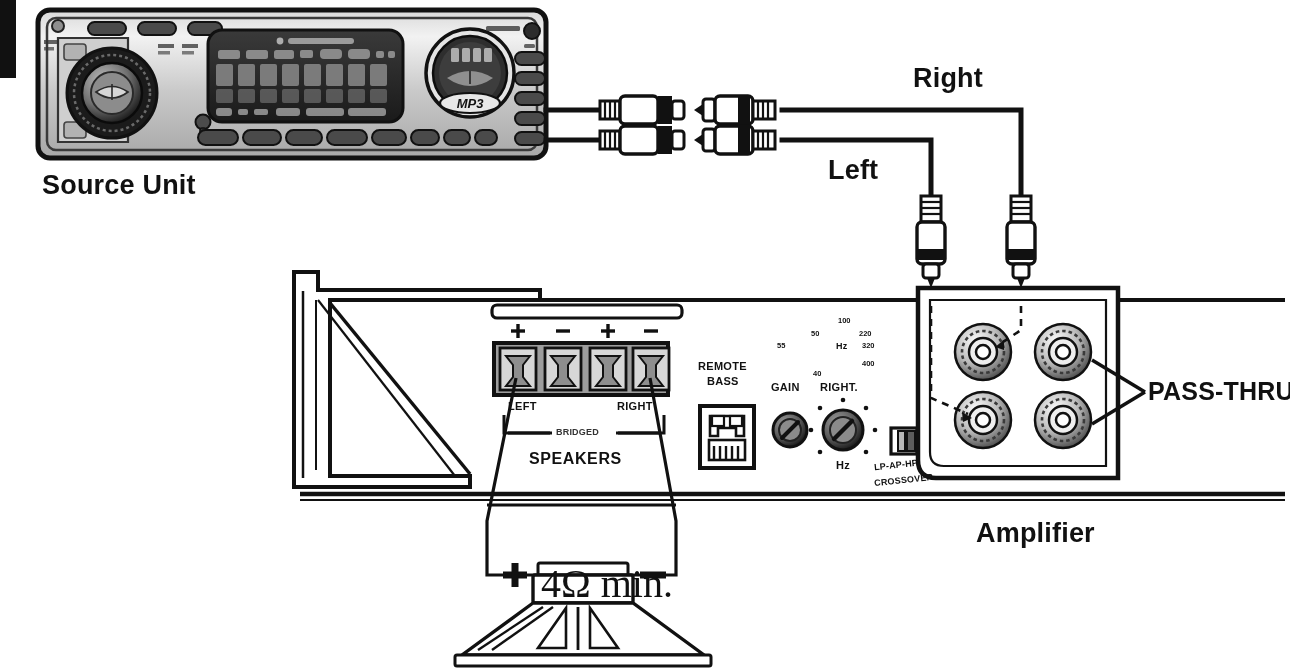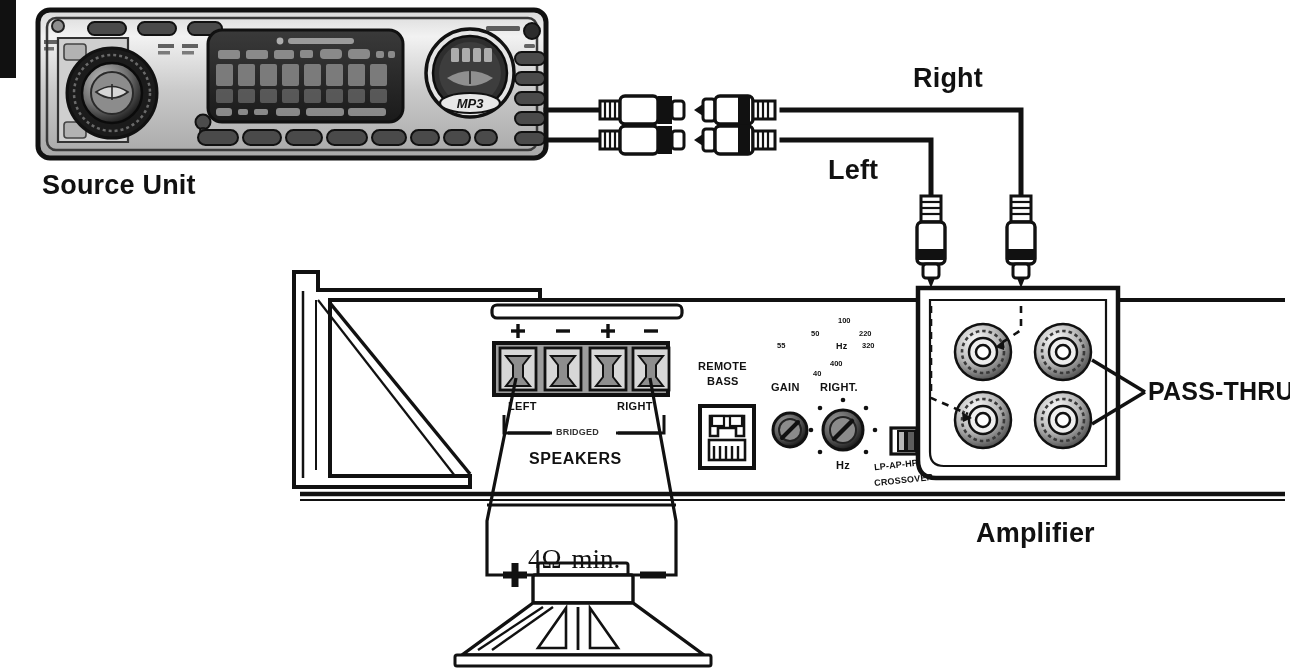--- a/index.html
+++ b/index.html
@@ -444,21 +444,21 @@
 
   <div class="lbl cap-big" style="left:913px; top:63px;">Right</div>
 
   <div class="lbl cap-big" style="left:828px; top:155px;">Left</div>
 
   <div class="lbl cap-big" style="left:1148px; top:377px; font-size:25px;">PASS-THRU</div>
 
   <div class="lbl cap-big" style="left:976px; top:518px;">Amplifier</div>
 
 
-  <div style="position:absolute; left:501px; top:513px; font-size:27px;
+  <div style="position:absolute; left:501px; top:513px; font-size:40px;
               font-family:'Liberation Serif',serif; color:#111; white-space:pre;">
     <span>4</span><span>Ω</span><span style="display:inline-block;width:10px"></span><span>min.</span>
   </div>
 
   <div class="lbl tiny" style="left:508px; top:400px;">LEFT</div>
   <div class="lbl tiny" style="left:617px; top:400px;">RIGHT</div>
 
   <div class="lbl tiny2" style="left:556px; top:427px; color:#333;">BRIDGED</div>
 
   <div class="lbl" style="left:529px; top:450px; font-size:16px; letter-spacing:.6px;">SPEAKERS</div>
@@ -473,18 +473,18 @@
   <div class="lbl tiny" style="left:836px; top:459px;">Hz</div>
 
   <div class="lbl tiny2" style="left:836px; top:341px;">Hz</div>
 
   <div class="lbl micro" style="left:838px; top:317px;">100</div>
   <div class="lbl micro" style="left:811px; top:330px;">50</div>
   <div class="lbl micro" style="left:777px; top:342px;">55</div>
   <div class="lbl micro" style="left:813px; top:370px;">40</div>
   <div class="lbl micro" style="left:859px; top:330px;">220</div>
   <div class="lbl micro" style="left:862px; top:342px;">320</div>
-  <div class="lbl micro" style="left:830px; top:360px;">400</div>
+  <div class="lbl micro" style="left:862px; top:360px;">400</div>
 
   <div class="lbl tiny2" style="left:874px; top:460px; transform:rotate(-6deg);">LP-AP-HP</div>
   <div class="lbl tiny2" style="left:874px; top:475px; transform:rotate(-6deg);">CROSSOVER</div>
 
 </div>
 
 </body></html>

